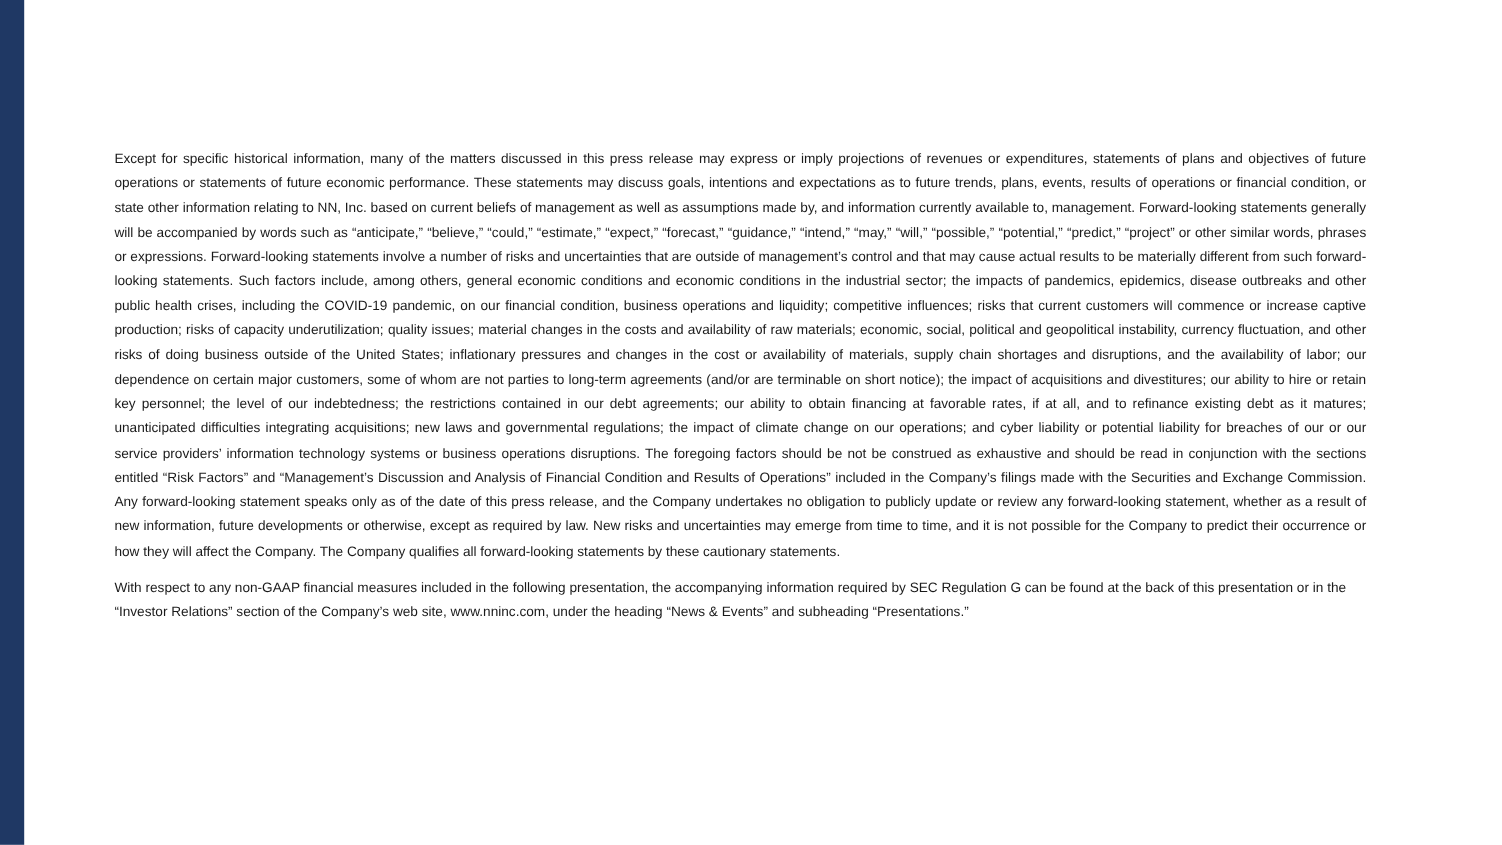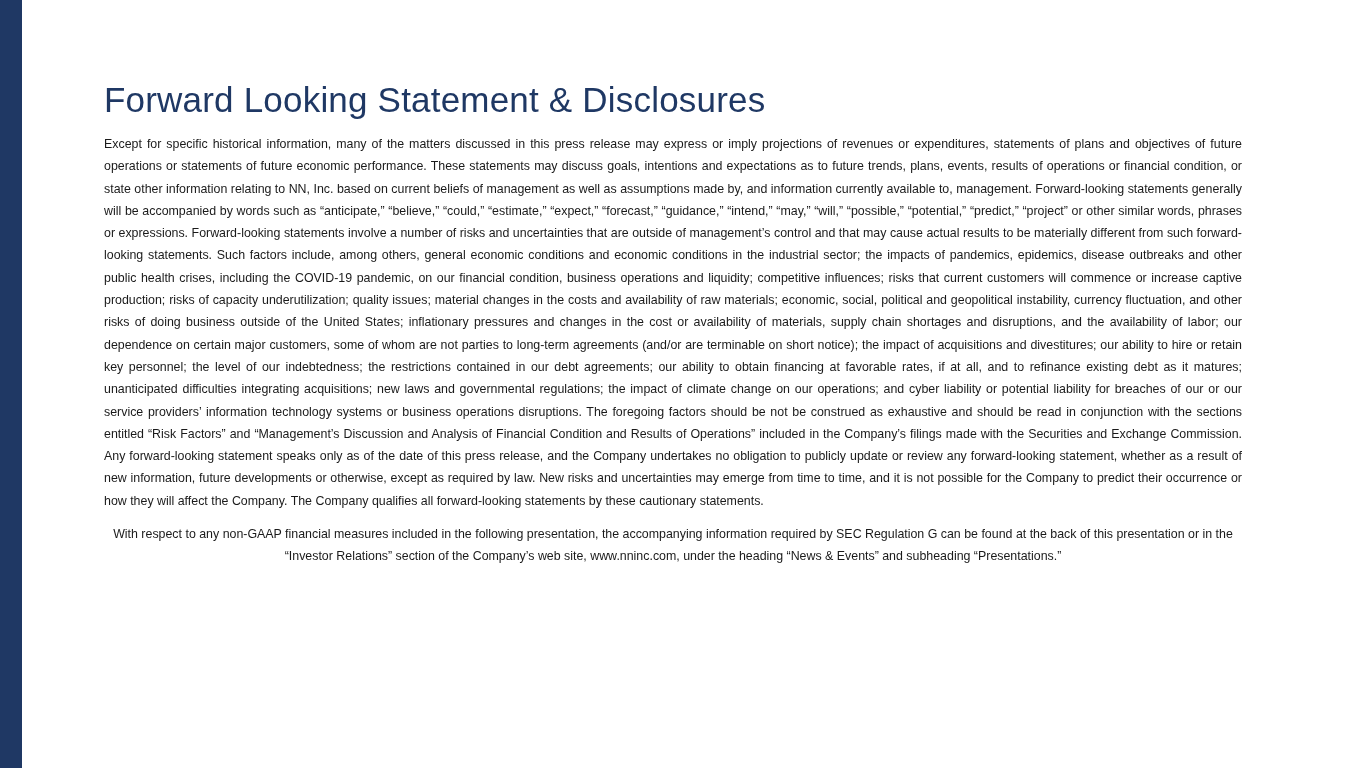--- a/index.html
+++ b/index.html
@@ -50,38 +50,37 @@
     color: #1a1a1a;
     text-align: justify;
     text-justify: inter-word;
     margin: 0 0 11px 0;
     hyphens: none;
   }
   .para:last-child {
     margin-bottom: 0;
   }
   .para-2 {
-    text-align: center;
+    text-align: left;
   }
   .footer {
     position: absolute;
     left: 0;
     bottom: 0;
     width: 1365px;
     height: 60px;
   }
 </style>
 </head>
 <body>
 
 <div class="slide">
 
   <div class="left-bar"></div>
 
-  <h1 class="slide-title">Forward Looking Statement &amp; Disclosures</h1>
 
   <div class="body-block">
     <p class="para para-1">Except for specific historical information, many of the matters discussed in this press release may express or imply projections of revenues or expenditures, statements of plans and objectives of future operations or statements of future economic performance. These statements may discuss goals, intentions and expectations as to future trends, plans, events, results of operations or financial condition, or state other information relating to NN, Inc. based on current beliefs of management as well as assumptions made by, and information currently available to, management. Forward-looking statements generally will be accompanied by words such as “anticipate,” “believe,” “could,” “estimate,” “expect,” “forecast,” “guidance,” “intend,” “may,” “will,” “possible,” “potential,” “predict,” “project” or other similar words, phrases or expressions. Forward-looking statements involve a number of risks and uncertainties that are outside of management’s control and that may cause actual results to be materially different from such forward-looking statements. Such factors include, among others, general economic conditions and economic conditions in the industrial sector; the impacts of pandemics, epidemics, disease outbreaks and other public health crises, including the COVID-19 pandemic, on our financial condition, business operations and liquidity; competitive influences; risks that current customers will commence or increase captive production; risks of capacity underutilization; quality issues; material changes in the costs and availability of raw materials; economic, social, political and geopolitical instability, currency fluctuation, and other risks of doing business outside of the United States; inflationary pressures and changes in the cost or availability of materials, supply chain shortages and disruptions, and the availability of labor; our dependence on certain major customers, some of whom are not parties to long-term agreements (and/or are terminable on short notice); the impact of acquisitions and divestitures; our ability to hire or retain key personnel; the level of our indebtedness; the restrictions contained in our debt agreements; our ability to obtain financing at favorable rates, if at all, and to refinance existing debt as it matures; unanticipated difficulties integrating acquisitions; new laws and governmental regulations; the impact of climate change on our operations; and cyber liability or potential liability for breaches of our or our service providers’ information technology systems or business operations disruptions. The foregoing factors should be not be construed as exhaustive and should be read in conjunction with the sections entitled “Risk Factors” and “Management’s Discussion and Analysis of Financial Condition and Results of Operations” included in the Company’s filings made with the Securities and Exchange Commission. Any forward-looking statement speaks only as of the date of this press release, and the Company undertakes no obligation to publicly update or review any forward-looking statement, whether as a result of new information, future developments or otherwise, except as required by law. New risks and uncertainties may emerge from time to time, and it is not possible for the Company to predict their occurrence or how they will affect the Company. The Company qualifies all forward-looking statements by these cautionary statements.</p>
     <p class="para para-2">With respect to any non-GAAP financial measures included in the following presentation, the accompanying information required by SEC Regulation G can be found at the back of this presentation or in the “Investor Relations” section of the Company’s web site, www.nninc.com, under the heading “News &amp; Events” and subheading “Presentations.”</p>
   </div>
 
   <div class="footer">
     
     
     

